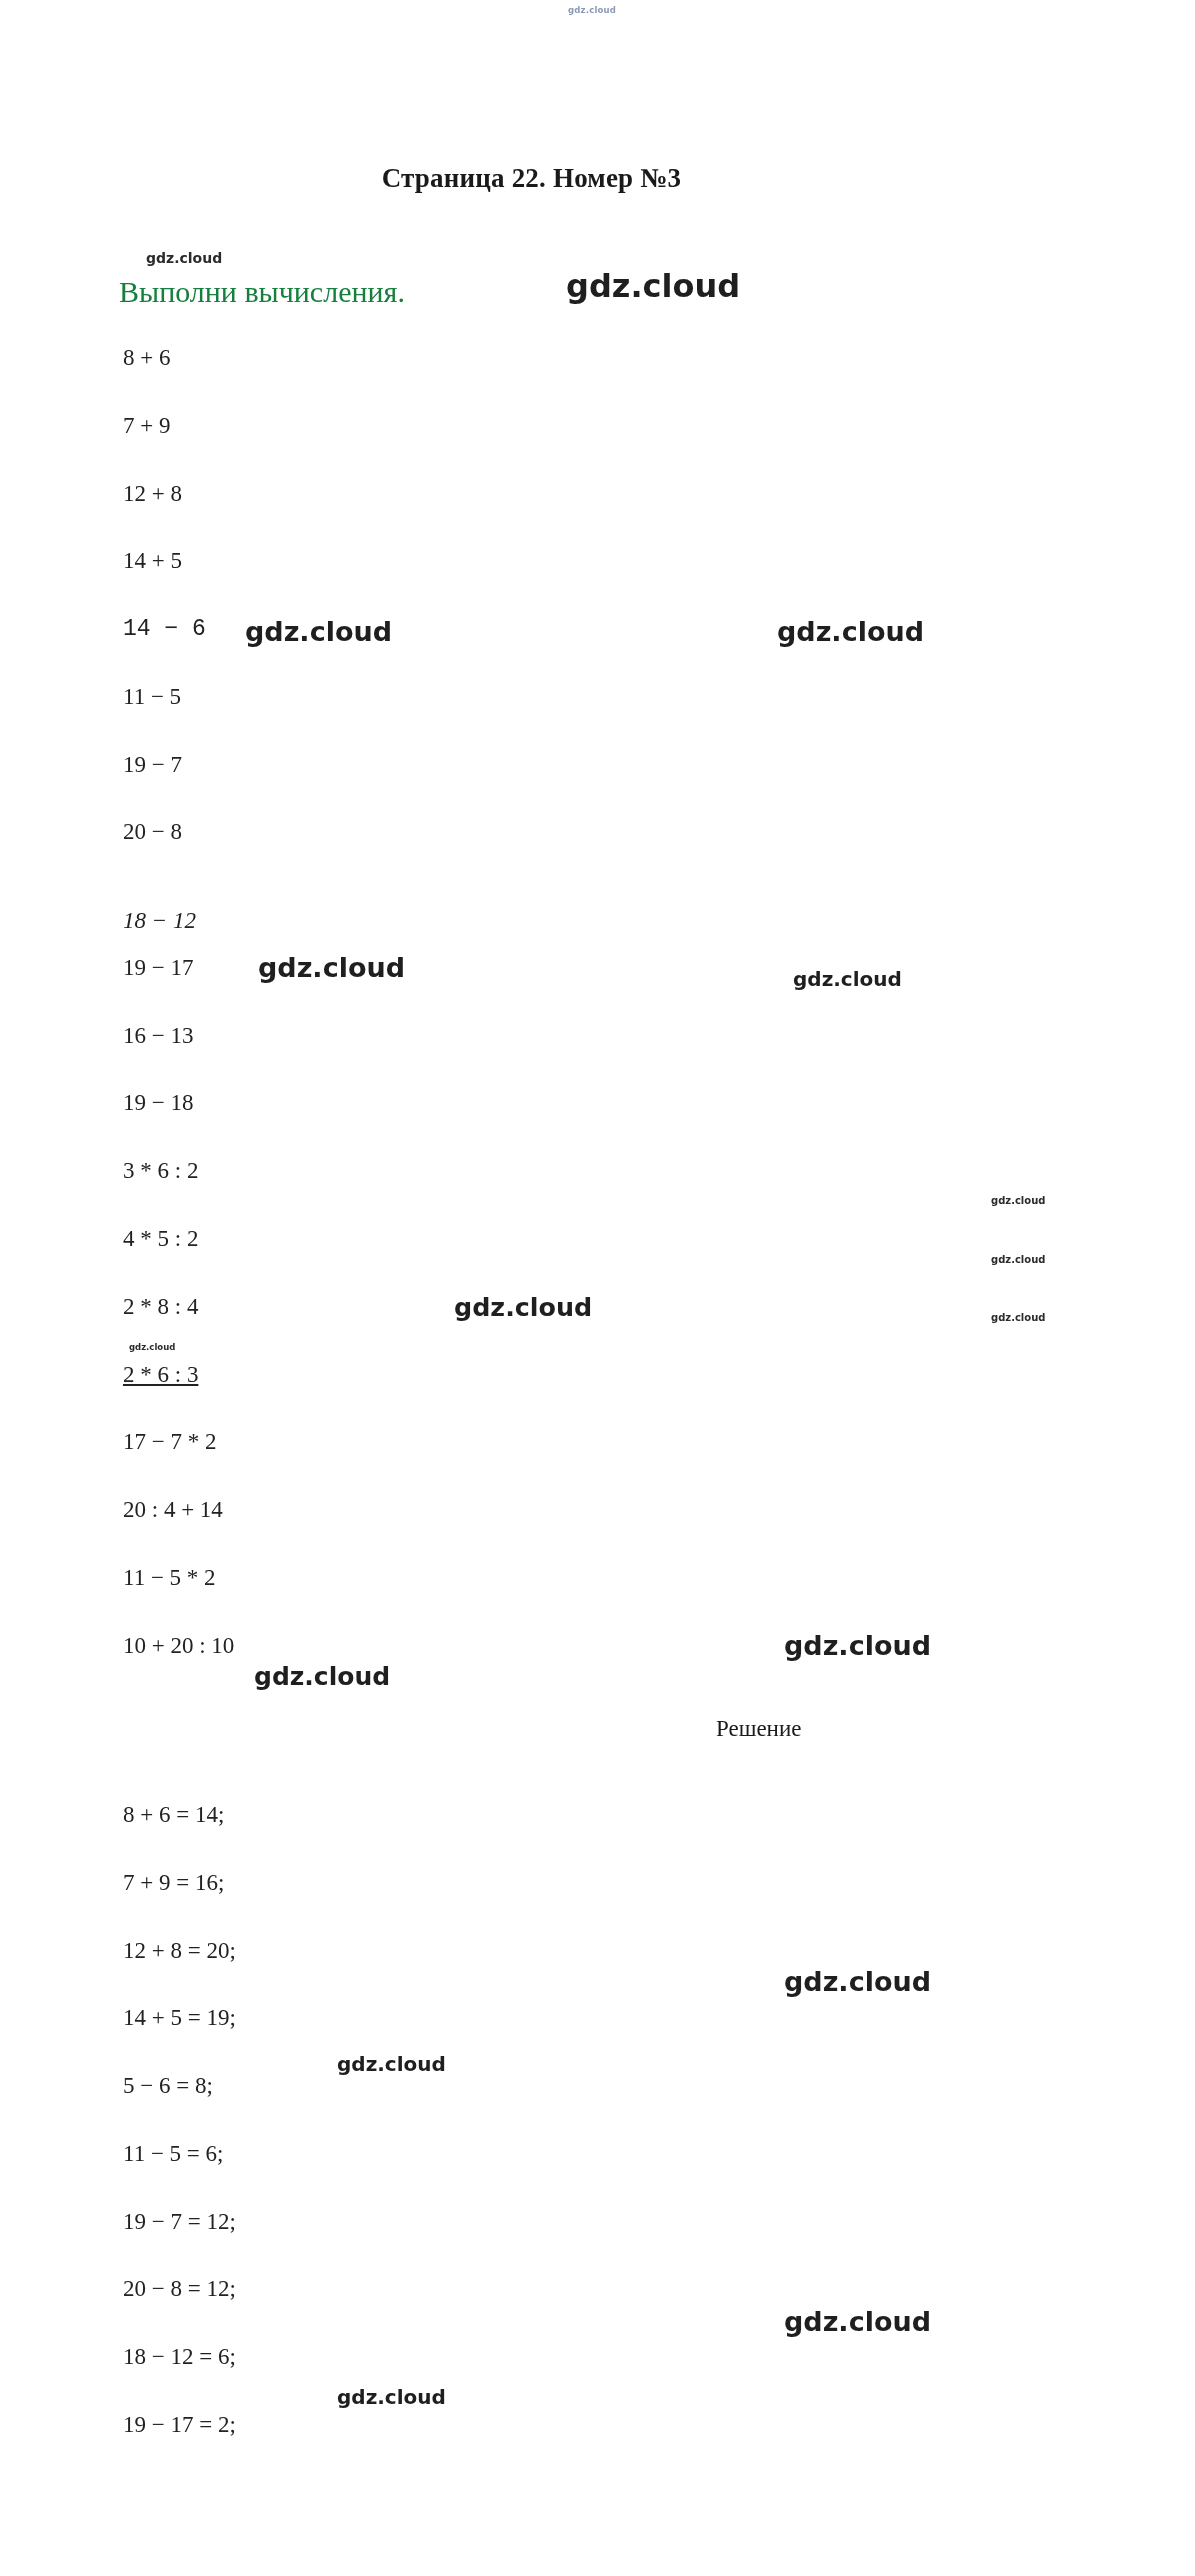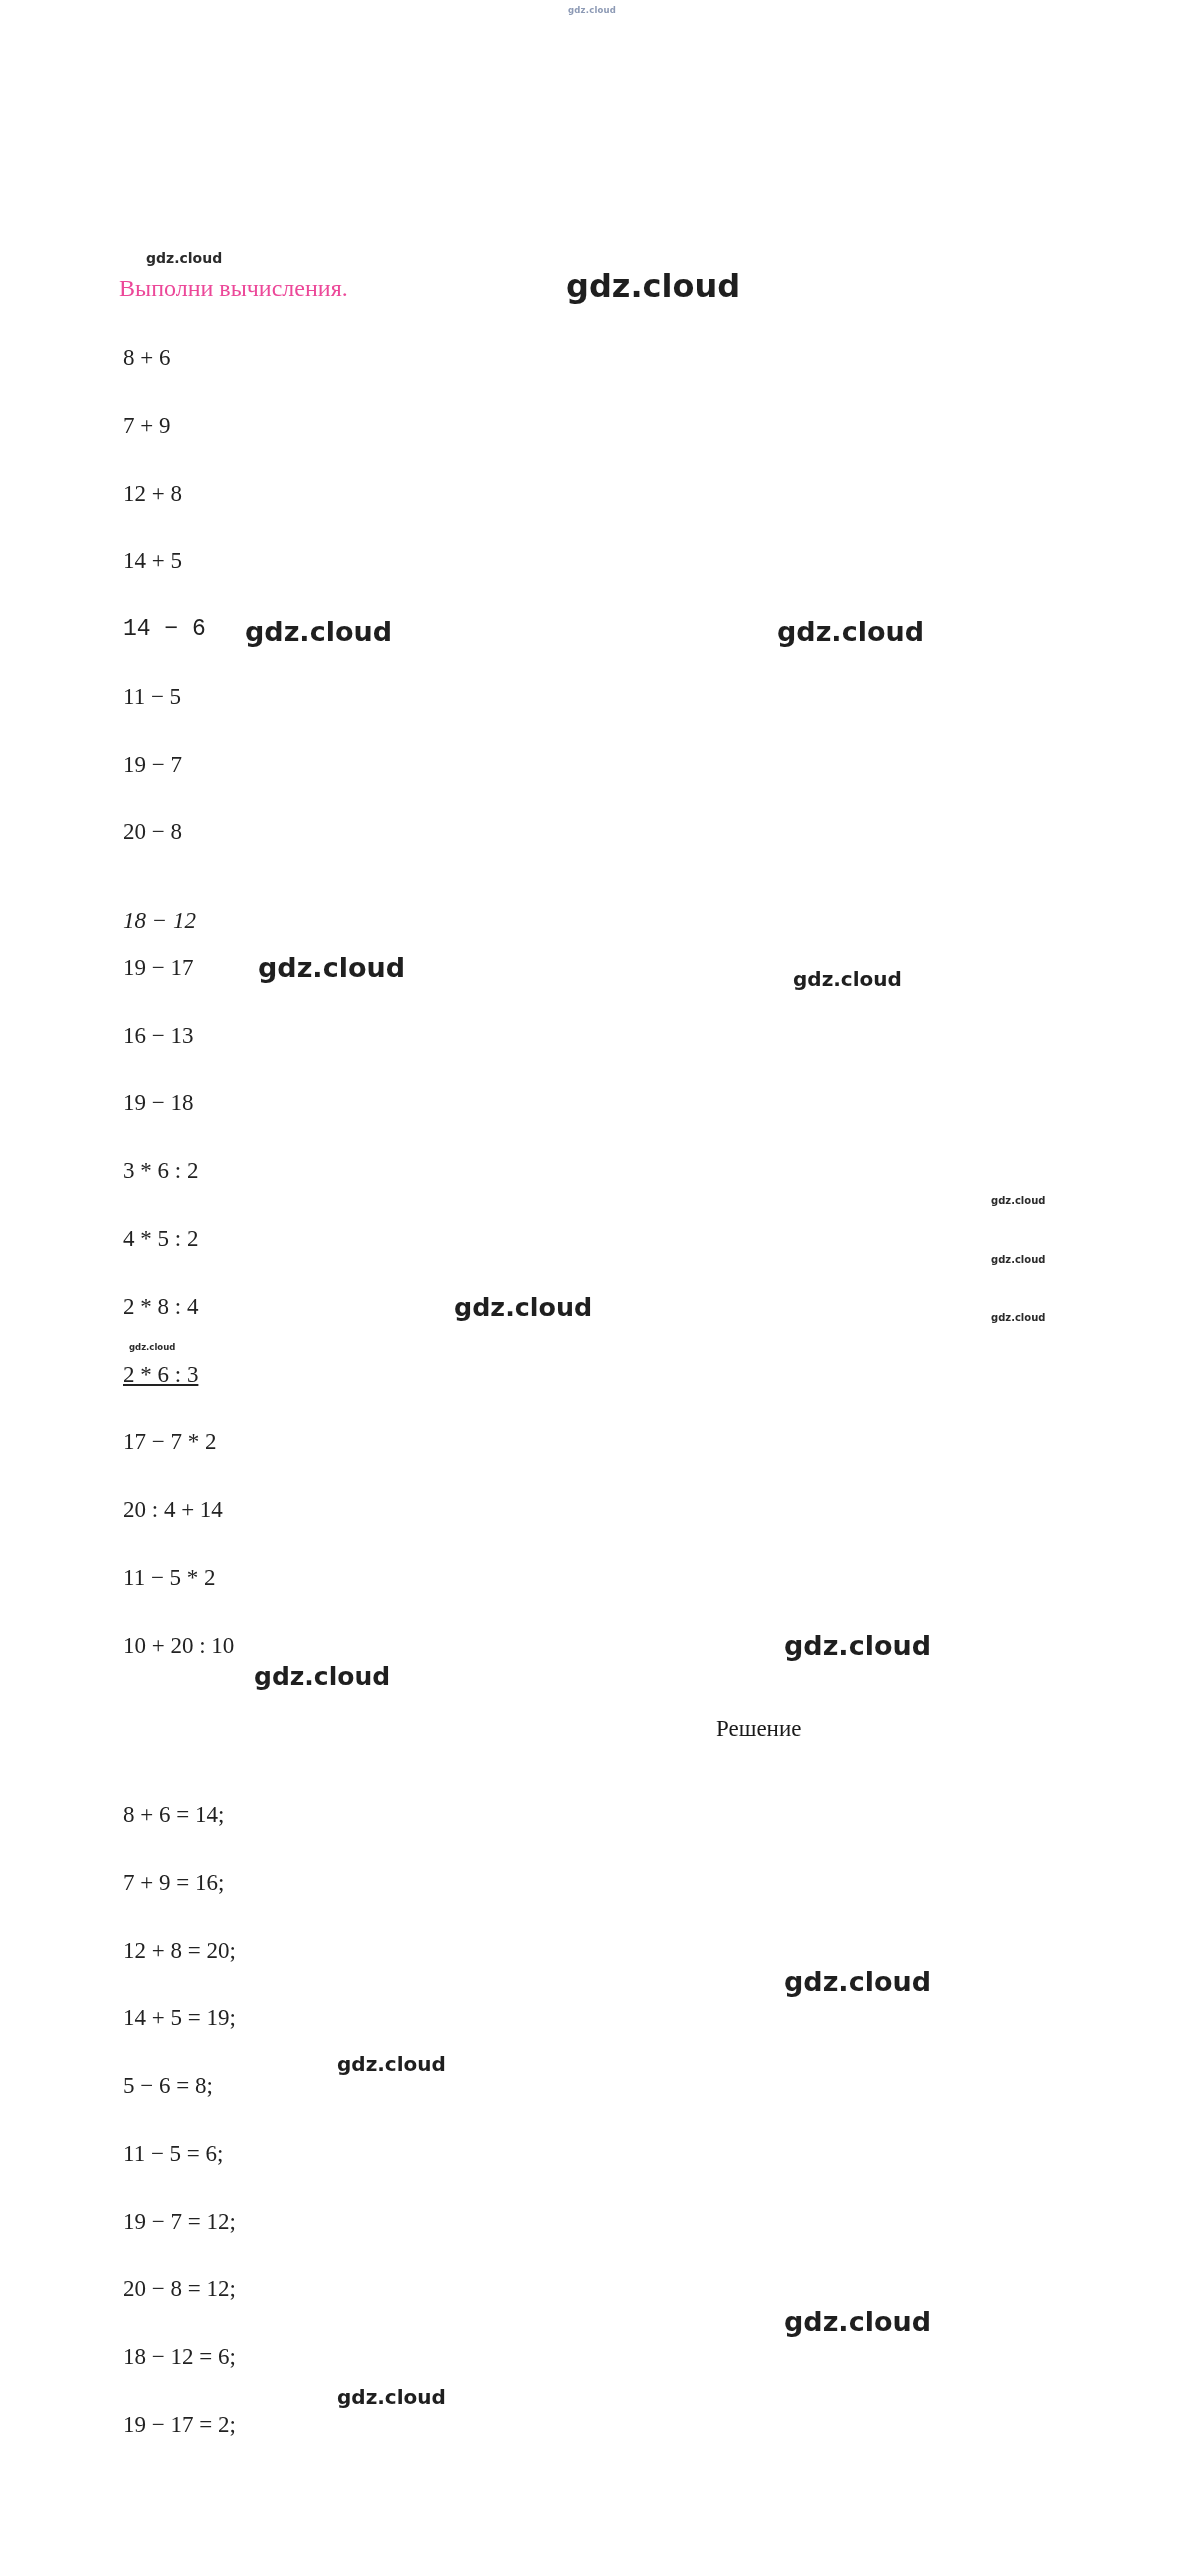--- a/index.html
+++ b/index.html
@@ -46,22 +46,22 @@
     font-weight: bold;
     color: #1a1a1a;
     letter-spacing: 0.2px;
   }
 
   
   .task-prompt {
     position: absolute;
     left: 119px;
     top: 275px;
-    font-size: 24px;
-    color: #ec4899;
+    font-size: 30px;
+    color: #15803d;
   }
 
   
   .expr {
     position: absolute;
     left: 123px;
     font-size: 23px;
     color: #222;
     white-space: nowrap;
   }
@@ -85,20 +85,21 @@
     pointer-events: none;
   }
 </style>
 </head>
 <body>
 
 <div class="page">
 
   <div class="wm-top">gdz.cloud</div>
 
+  <div class="page-title">Страница 22. Номер №3</div>
 
   <div class="task-prompt">Выполни вычисления.</div>
 
   <div id="expr-list">
       <div class="expr" style="top: 345px;">8 + 6</div>
       <div class="expr" style="top: 413px;">7 + 9</div>
       <div class="expr" style="top: 481px;">12 + 8</div>
       <div class="expr" style="top: 548px;">14 + 5</div>
       <div class="expr" style="top: 616px; font-family: Liberation Mono, monospace;">14 − 6</div>
       <div class="expr" style="top: 684px;">11 − 5</div>

